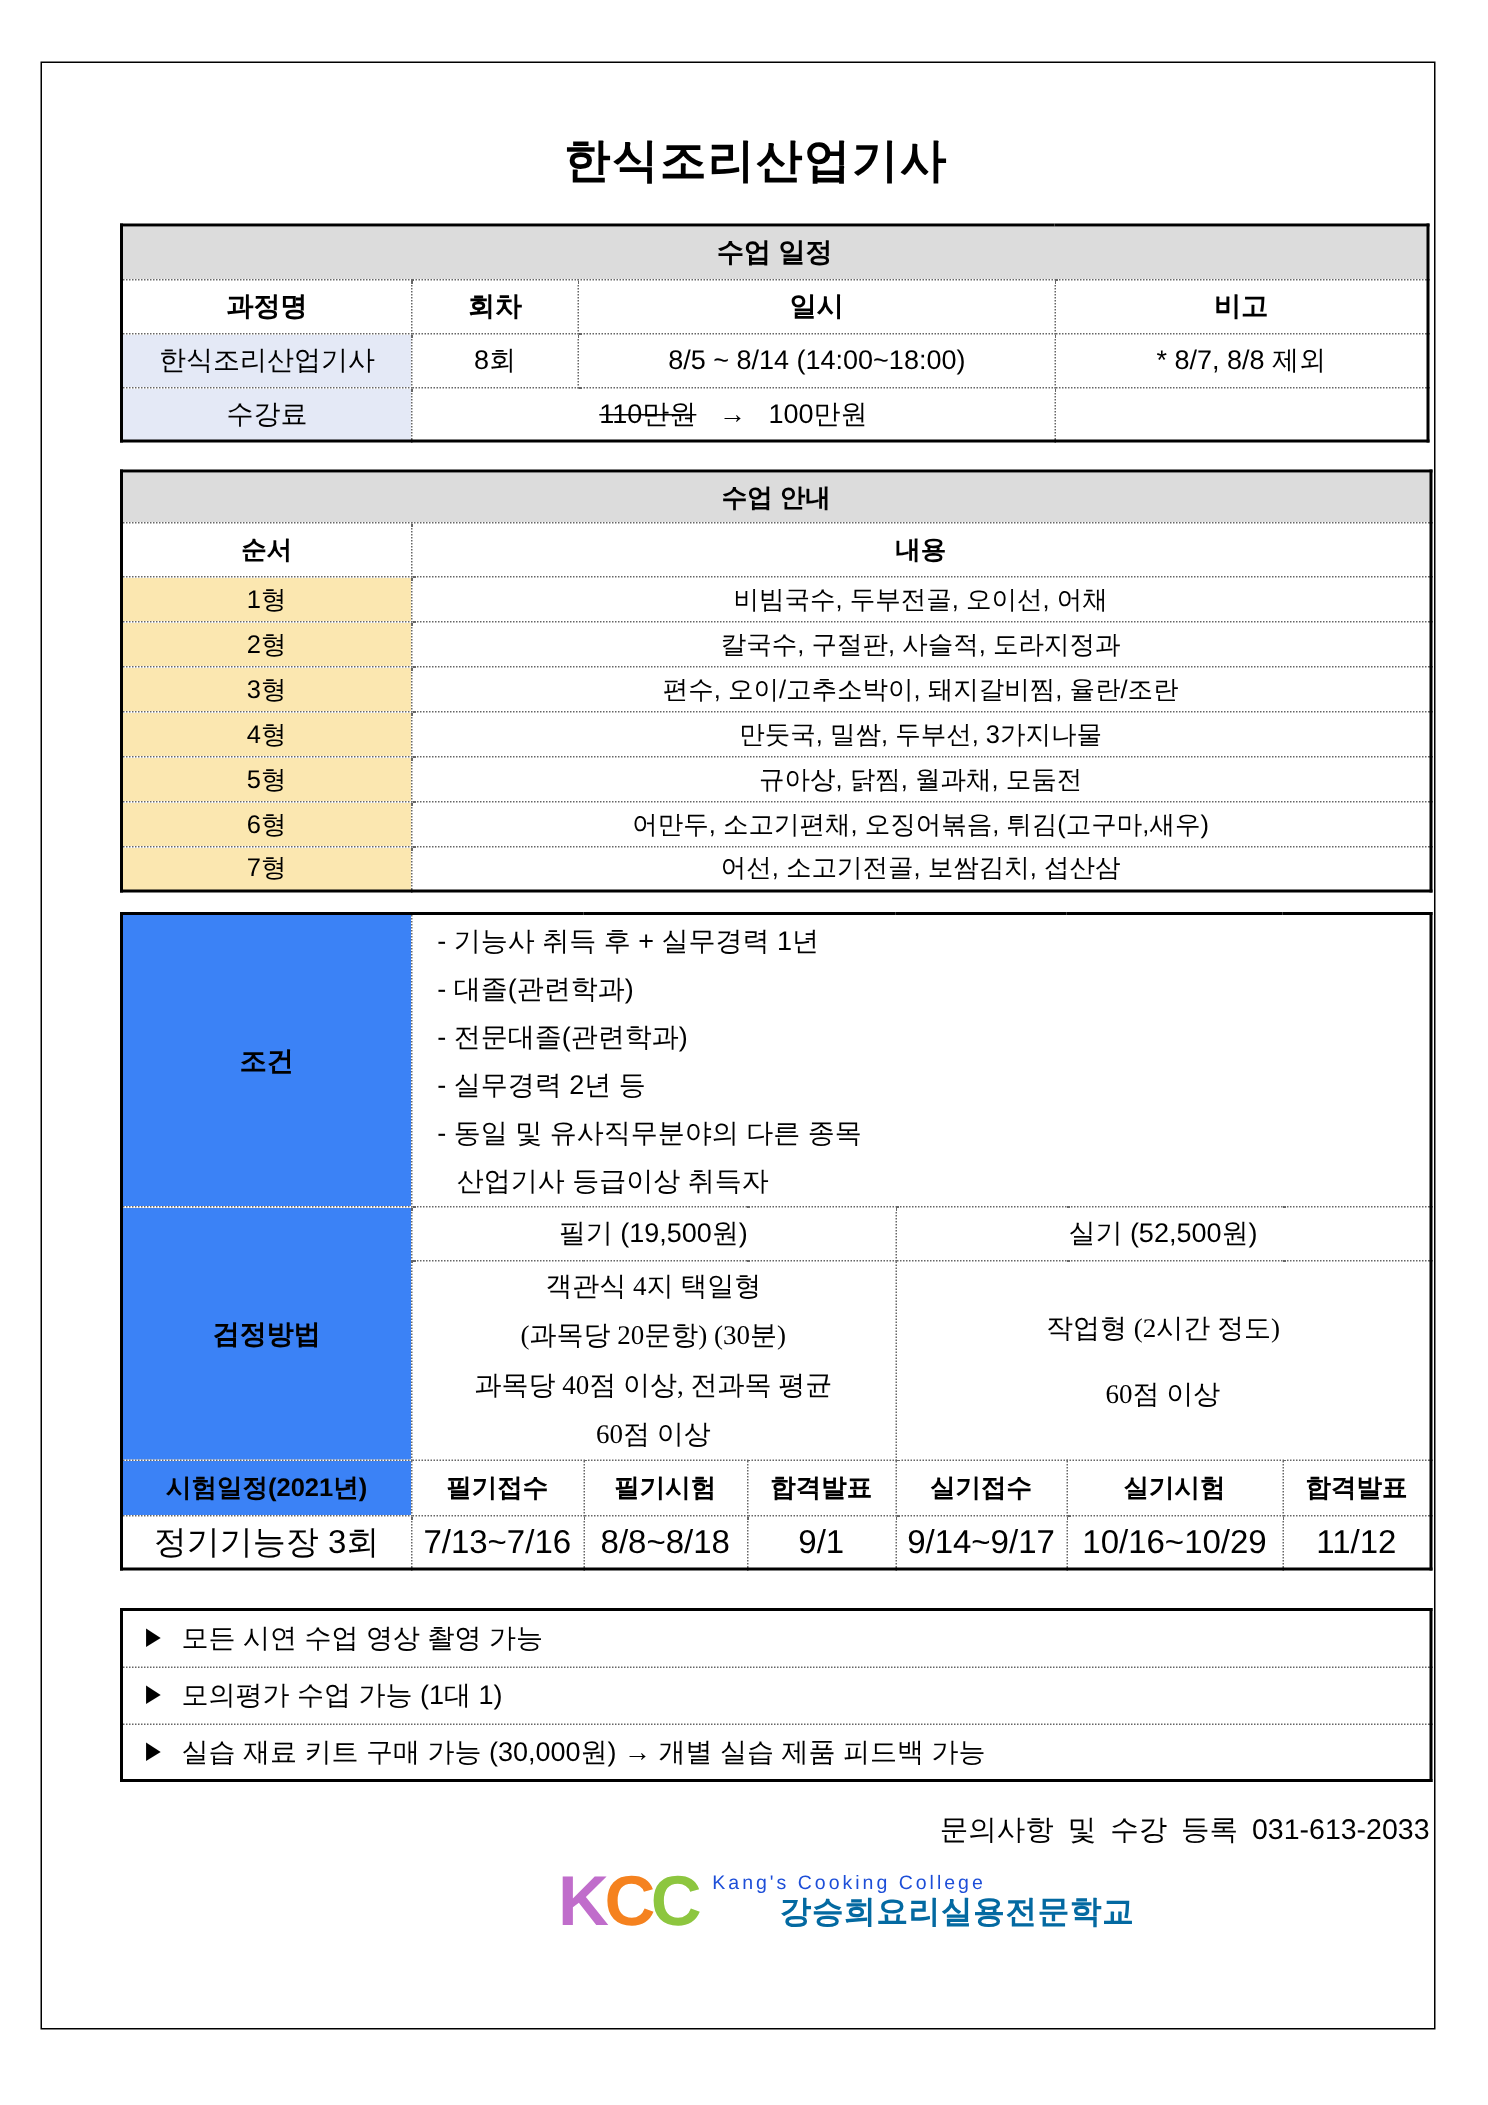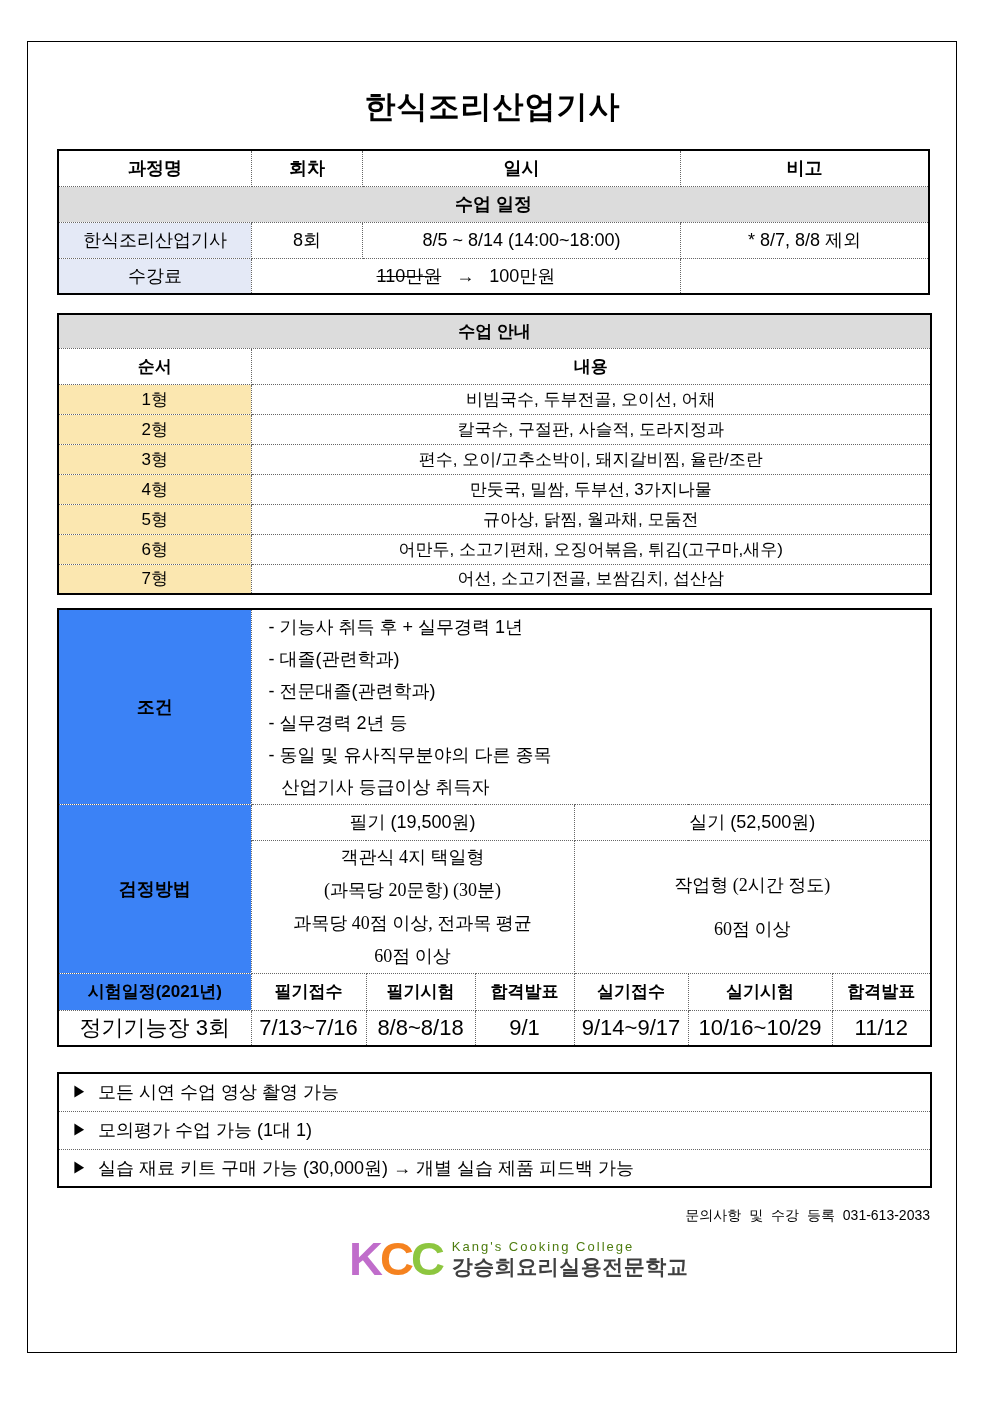--- a/index.html
+++ b/index.html
@@ -9,20 +9,21 @@
     background: #ffffff;
     font-family: "Liberation Sans", sans-serif;
     color: #000;
     position: relative;
   }
   .frame {
     position: absolute; left: 27px; top: 41px;
     width: 930px; height: 1312px;
     border: 1px solid #000;
     background: #fff;
+    padding-left: 23px;
   }
   .content { padding-left: 29px; padding-right: 28px; }
 
   .doc-title {
     margin: 44px 0 0 0;
     text-align: center;
     font-size: 31px; font-weight: bold;
     letter-spacing: 1px;
   }
 
@@ -84,71 +85,71 @@
   .t-notes tr { height: 38px; }
   .t-notes td {
     text-align: left; font-size: 18px; padding-left: 13px;
   }
   .bullet-glyph { font-size: 15px; margin-right: 11px; display: inline-block; transform: translateY(-1px); }
 
   .contact-line {
     width: 873px;
     margin-top: 19px;
     text-align: right;
-    font-size: 14px;
+    font-size: 19px;
     word-spacing: 4px;
   }
 
   .logo {
     margin-top: 10px;
     margin-left: 292px;
     display: flex;
     align-items: center;
   }
   .kcc-letters {
     font-size: 47px;
     font-weight: 800;
     letter-spacing: -3px;
     line-height: 1;
   }
   .kcc-k  { color: #c06dcb; }
   .kcc-c1 { color: #f5821f; }
   .kcc-c2 { color: #8dc63f; }
   .logo-text { margin-left: 10px; display: flex; flex-direction: column; }
   .logo-en {
-    color: #4d7c0f; font-size: 13px; letter-spacing: 2px; line-height: 16px;
+    color: #1d4ed8; font-size: 13px; letter-spacing: 2px; line-height: 16px;
   }
   .logo-ko {
-    color: #404040; font-size: 21px; font-weight: bold; letter-spacing: 0.5px; line-height: 24px;
+    color: #0369a1; font-size: 21px; font-weight: bold; letter-spacing: 0.5px; line-height: 24px; margin-left: 45px;
   }
 </style>
 </head>
 <body>
 
 <div class="frame">
   <div class="content">
 
     <h1 class="doc-title">한식조리산업기사</h1>
 
     <table class="t-schedule">
       <colgroup>
         <col style="width:193px">
           <col style="width:111px">
           <col style="width:317px">
           <col style="width:248px">
       </colgroup>
       <tbody>
           <tr>
+        <td class="section-head" colspan="4">수업 일정</td>
+      </tr>
+      <tr>
         <td class="col-head">과정명</td>
         <td class="col-head">회차</td>
         <td class="col-head">일시</td>
         <td class="col-head">비고</td>
-      </tr>
-      <tr>
-        <td class="section-head" colspan="4">수업 일정</td>
       </tr>
       <tr>
         <td class="cell-blue">한식조리산업기사</td>
         <td>8회</td>
         <td>8/5 ~ 8/14 (14:00~18:00)</td>
         <td>* 8/7, 8/8 제외</td>
       </tr>
       <tr>
         <td class="cell-blue">수강료</td>
         <td colspan="2">

